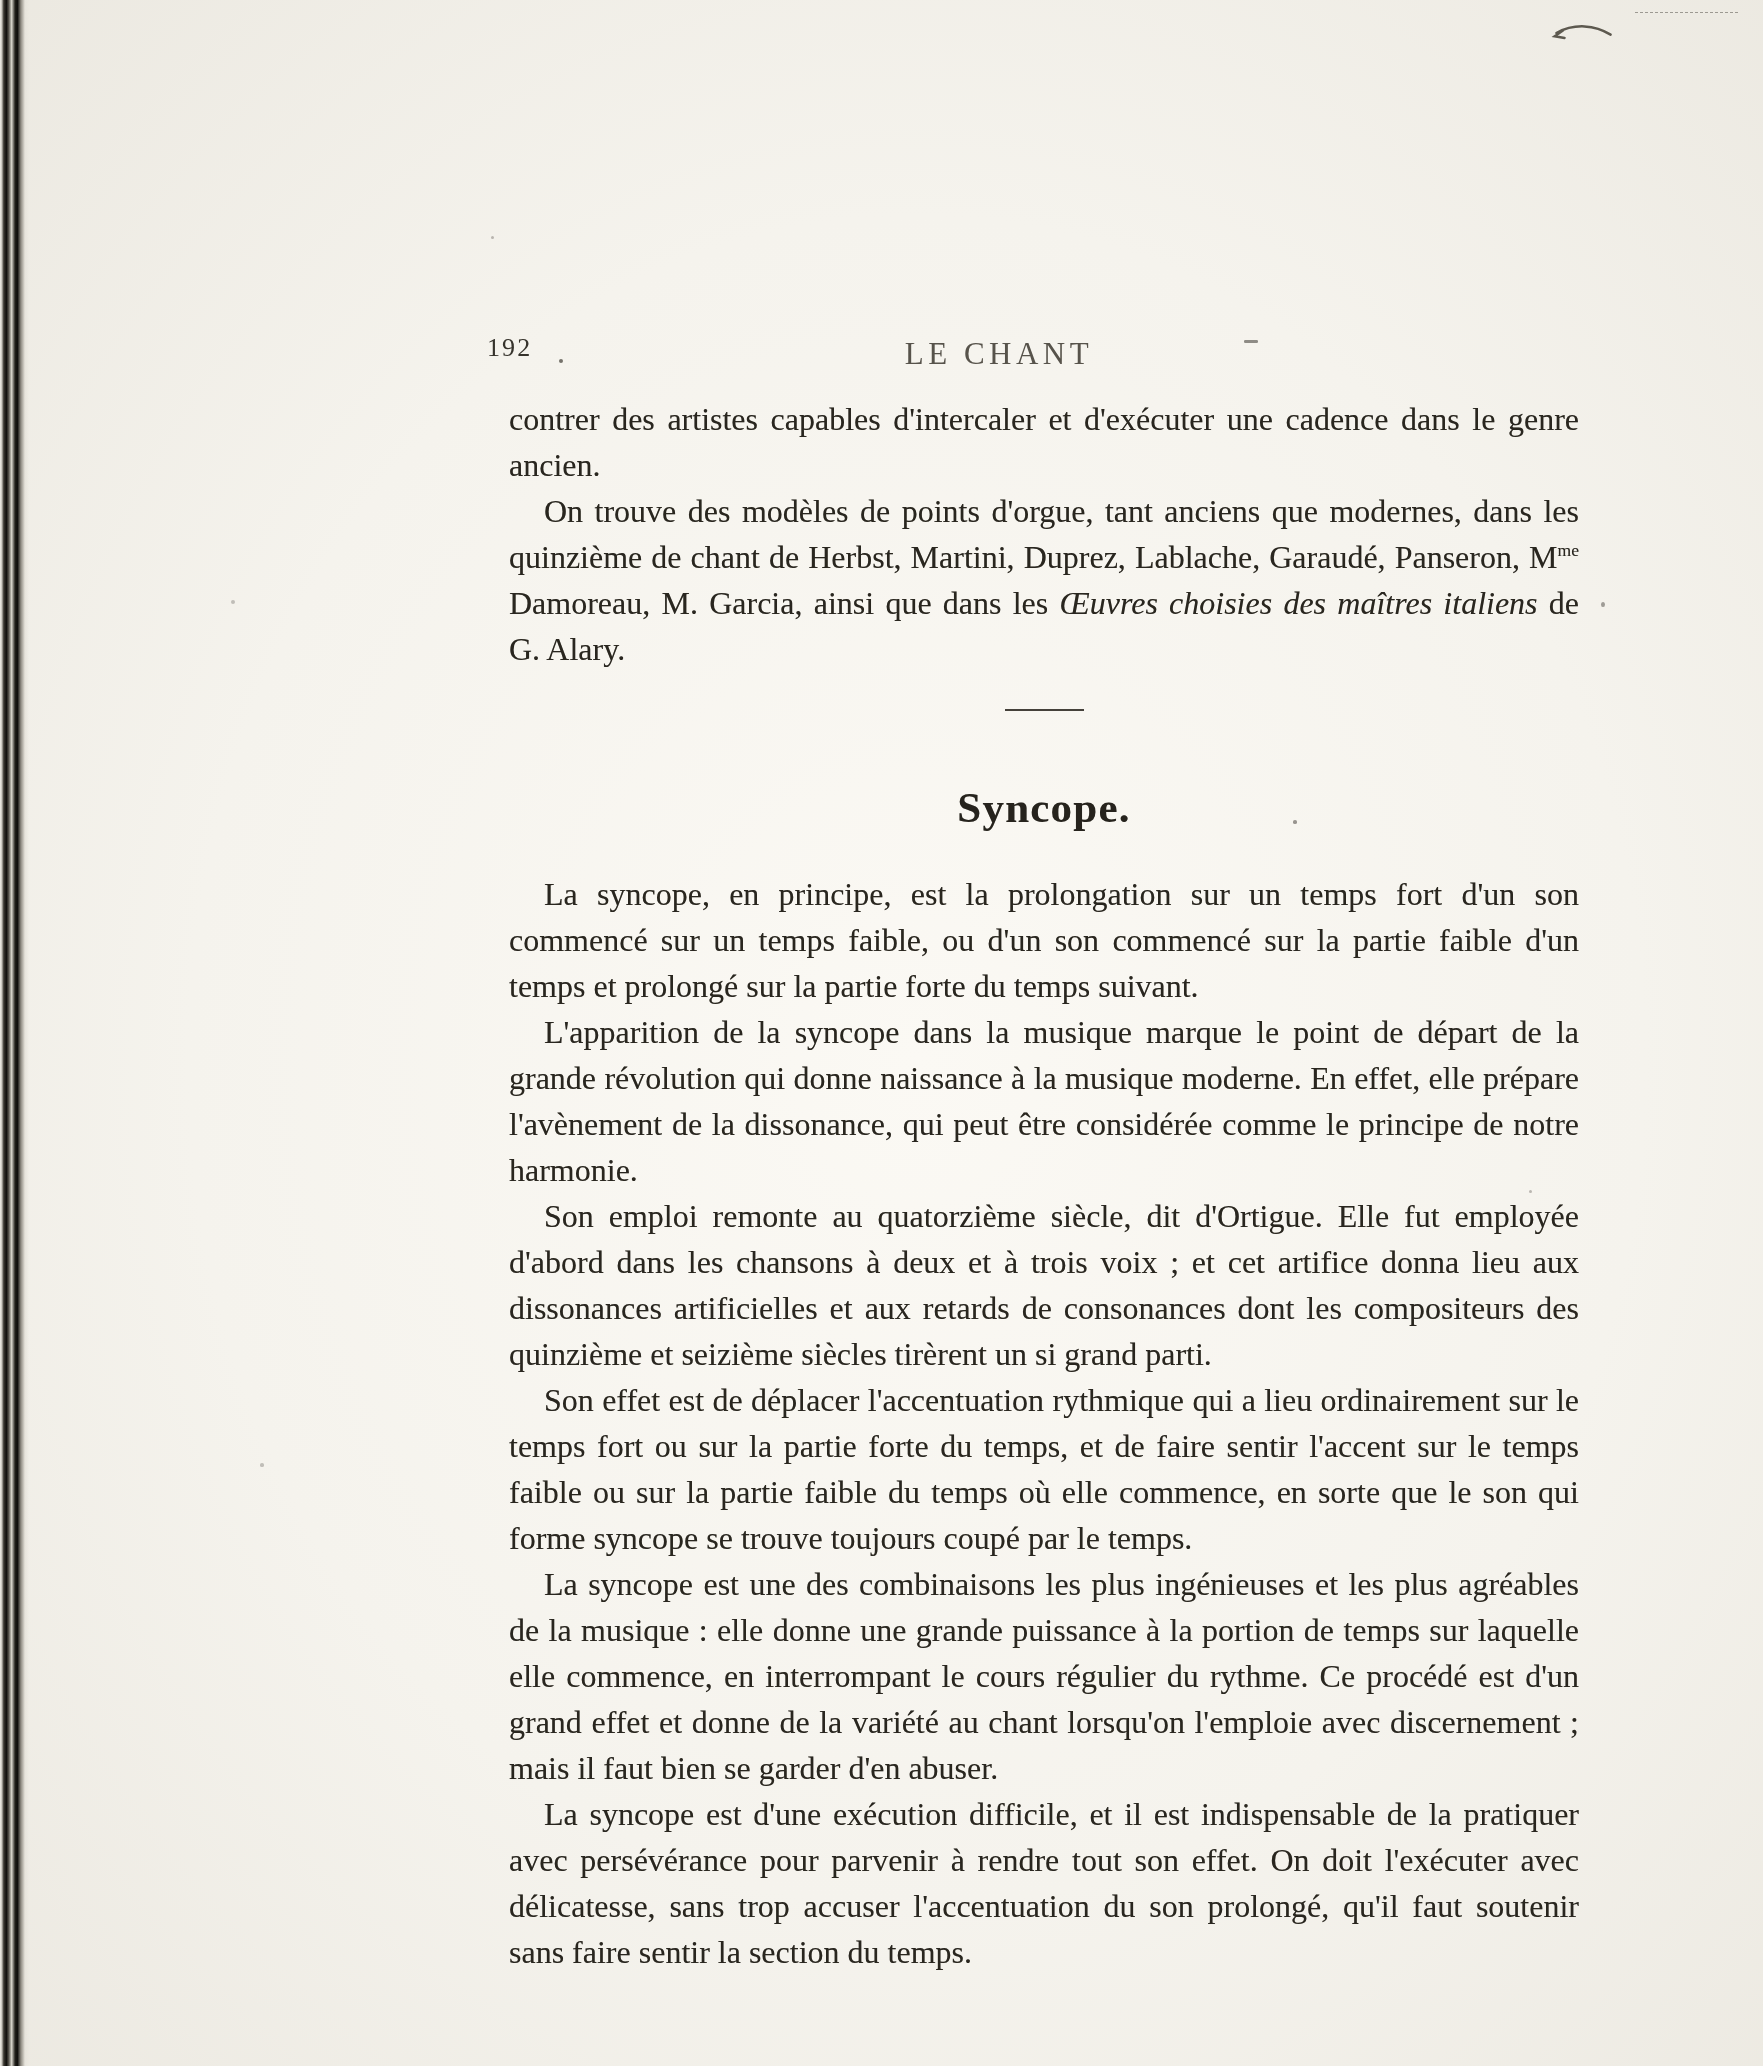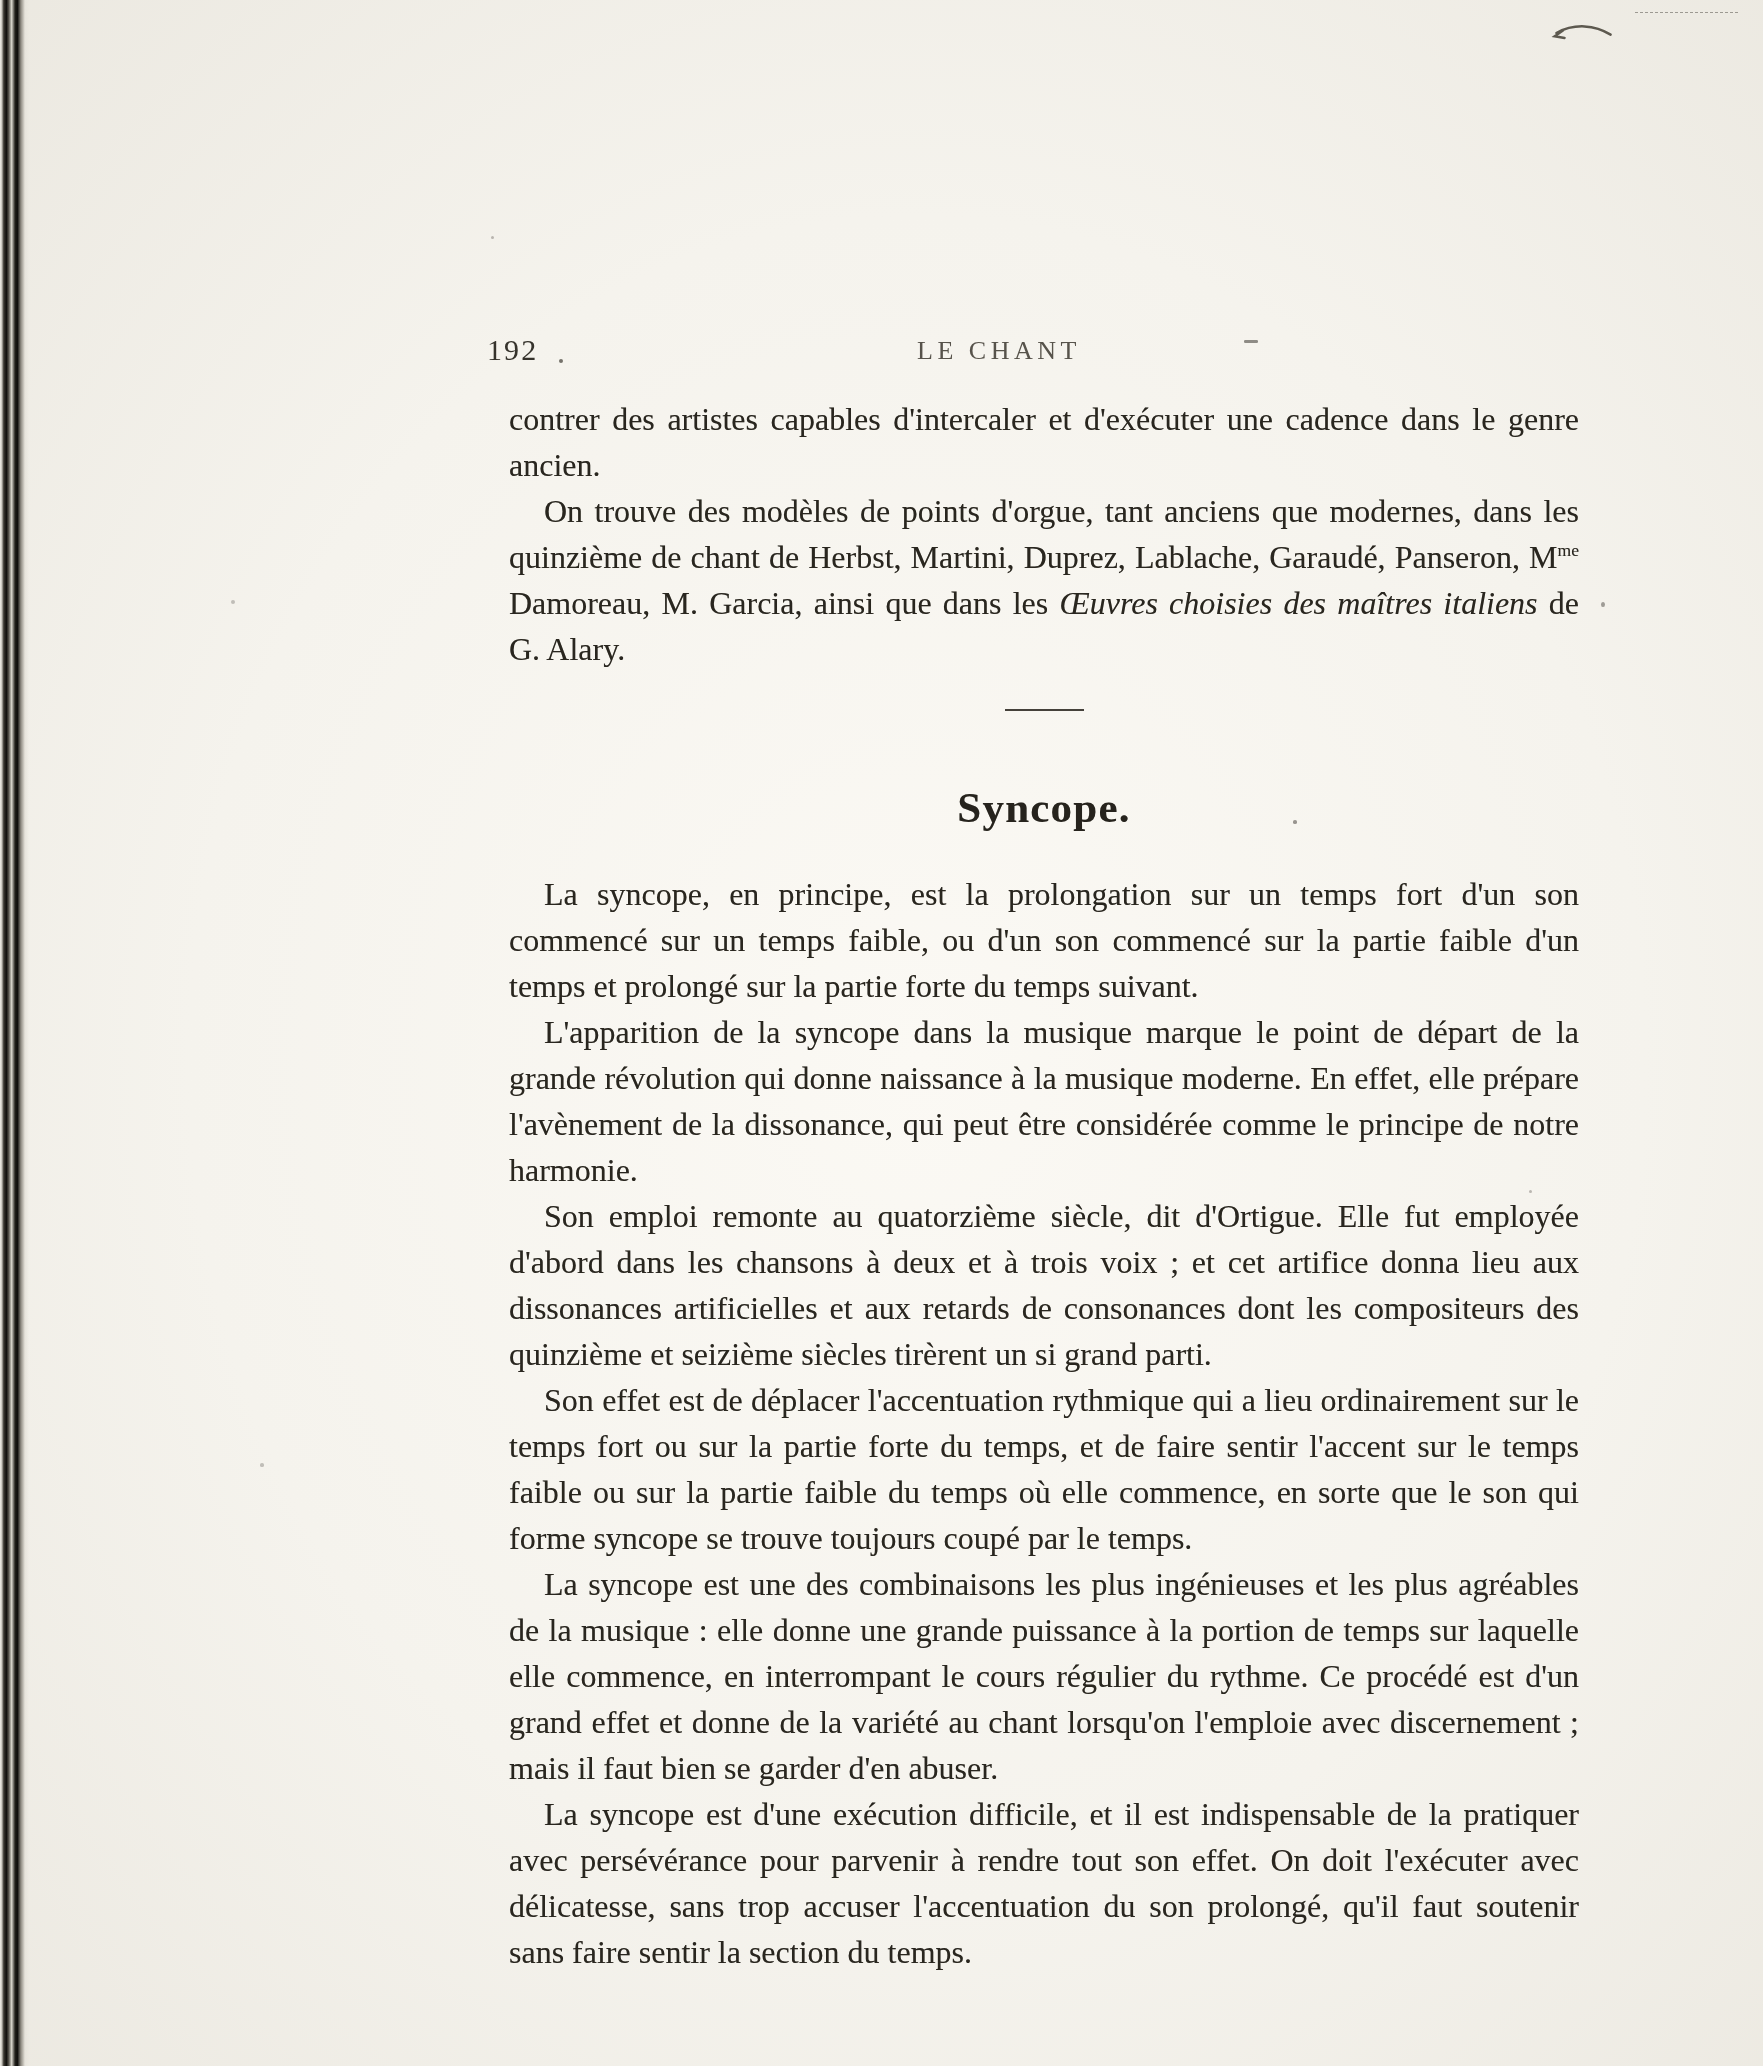--- a/index.html
+++ b/index.html
@@ -39,30 +39,30 @@
   .page-header {
     position: absolute;
     top: 333px;
     left: 487px;
     width: 1070px;
     height: 41px;
   }
   .page-number {
     position: absolute;
     left: 0; top: 0;
-    font-size: 30px;
+    font-size: 26px;
     letter-spacing: 2.1px;
     color: #36332c;
   }
   .running-title {
     position: absolute;
     left: calc(50% - 23px);
     transform: translateX(-50%);
     top: 2.5px;
-    font-size: 26px;
+    font-size: 31px;
     letter-spacing: 4.5px;
     color: #57534b;
   }
 
   .text-block {
     position: absolute;
     top: 396px;
     left: 509px;
     width: 1070px;
     font-size: 32px;

